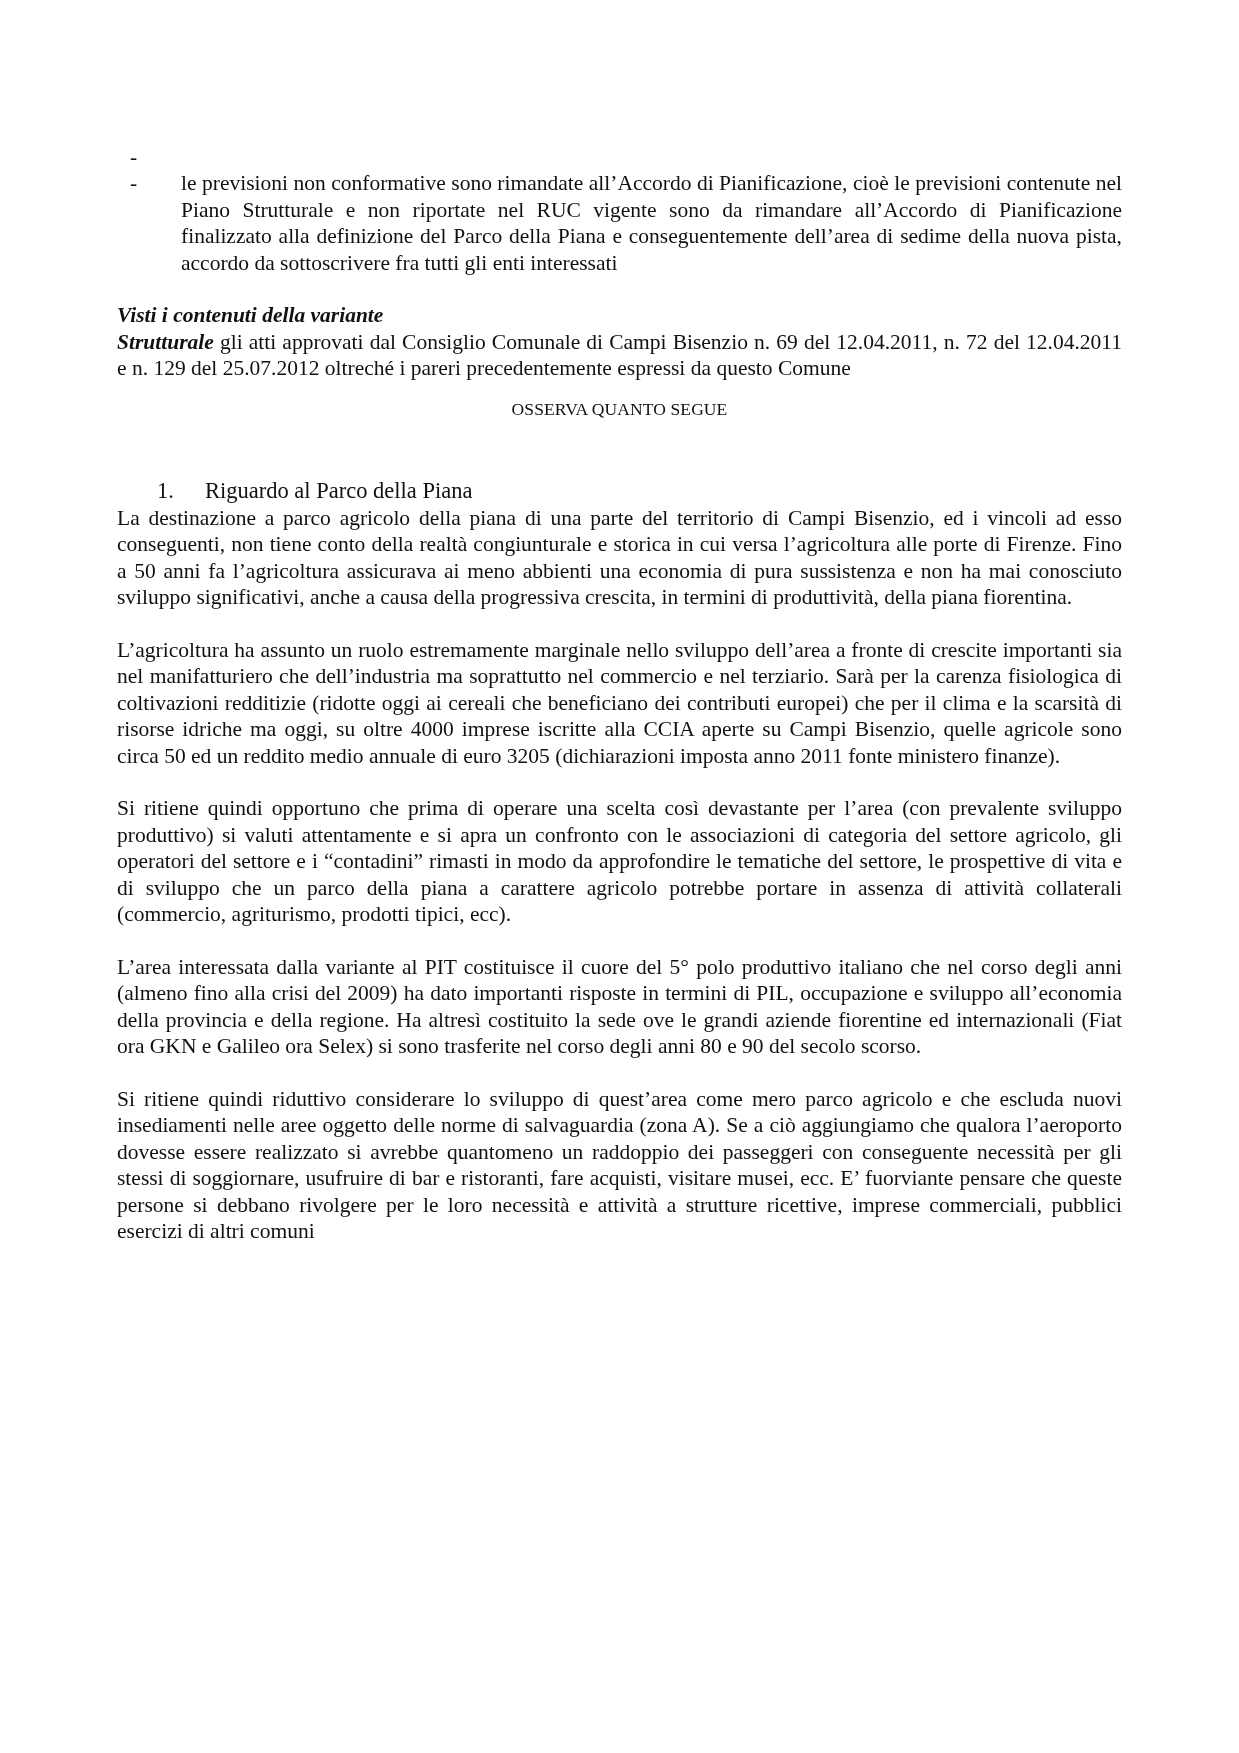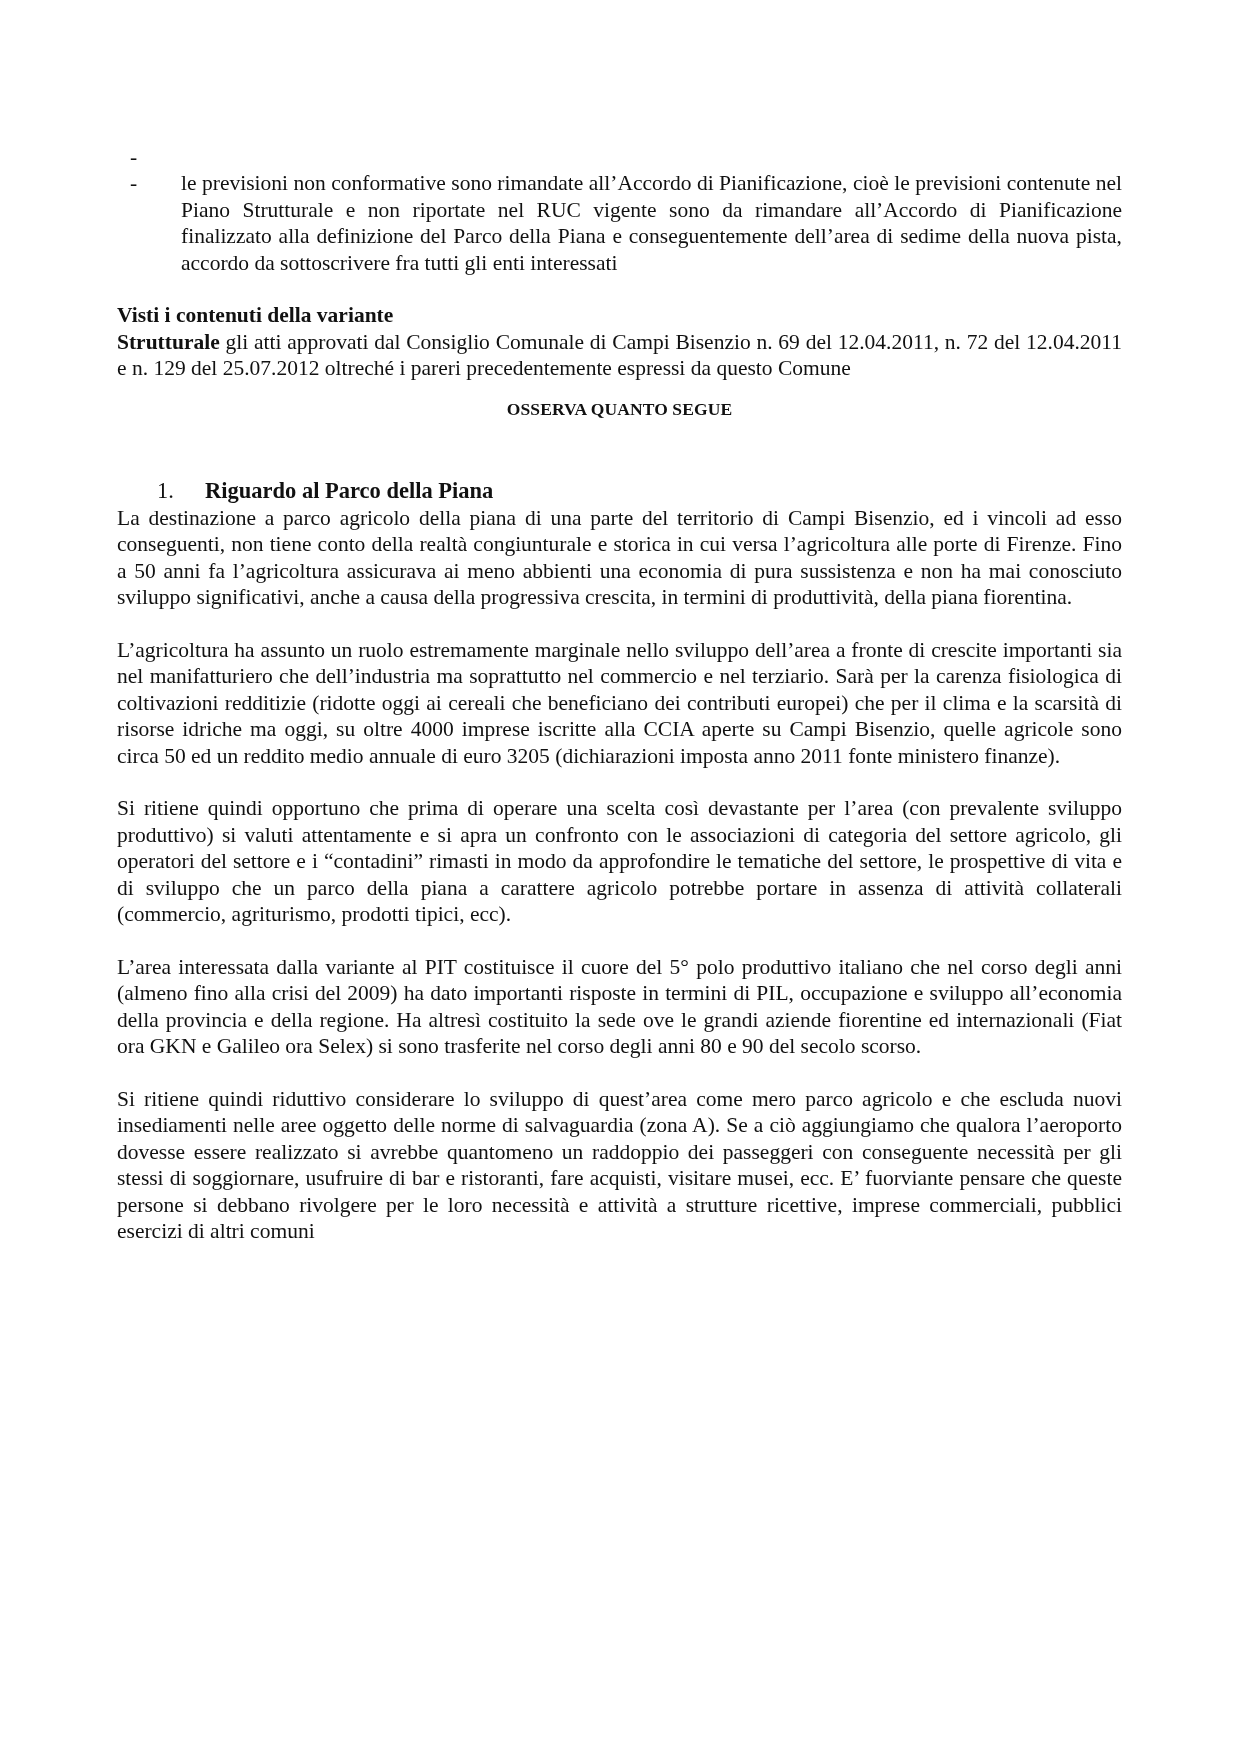--- a/index.html
+++ b/index.html
@@ -5,27 +5,27 @@
   html, body { margin: 0; padding: 0; background: #ffffff; }
   body { width: 1239px; height: 1753px; position: relative; overflow: hidden;
          font-family: "Liberation Serif", "DejaVu Serif", serif; color: #111111; }
   .page { position: absolute; left: 0; top: 0; width: 1239px; height: 1753px; background: #ffffff; }
   .content { position: absolute; left: 117px; top: 144px; width: 1005px; font-size: 21.5px; line-height: 26.5px; }
   .bullet { position: relative; padding-left: 64px; text-align: justify; }
   .bullet + .bullet { margin-top: 26px; }
   .dash { position: absolute; left: 13px; top: 0; }
   .just { text-align: justify; }
   .gap-lg { margin-top: 26px; }
-  .title-center { text-align: center; font-weight: bold; font-size: 17.5px; margin-top: 14px; letter-spacing: 0.1px; }
+  .title-center { text-align: center; font-weight: normal; font-size: 17.5px; margin-top: 14px; letter-spacing: 0.1px; }
   .sec-head { margin-top: 56px; font-size: 22.5px; }
   .sec-head .num { display: inline-block; width: 48px; padding-left: 40px; font-weight: normal; }
-  .sec-head .txt { font-weight: bold; }
+  .sec-head .txt { font-weight: normal; }
   .para { text-align: justify; }
   .para + .para { margin-top: 26px; }
-  b { font-weight: bold; }
+  b { font-weight: bold; font-style: italic; }
 </style>
 </head>
 <body>
 
 <div class="page">
   <div class="content">
 
     <div class="bullet">
       <span class="dash">-</span>
     </div>

